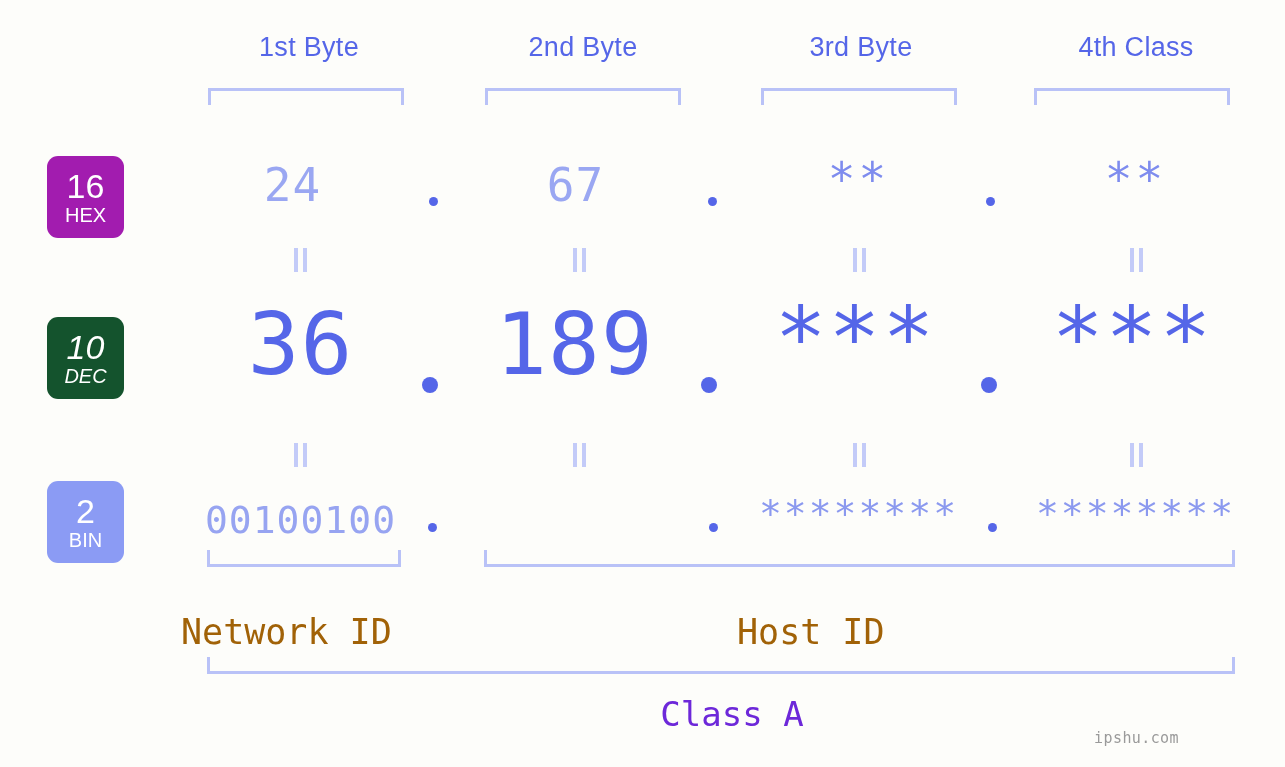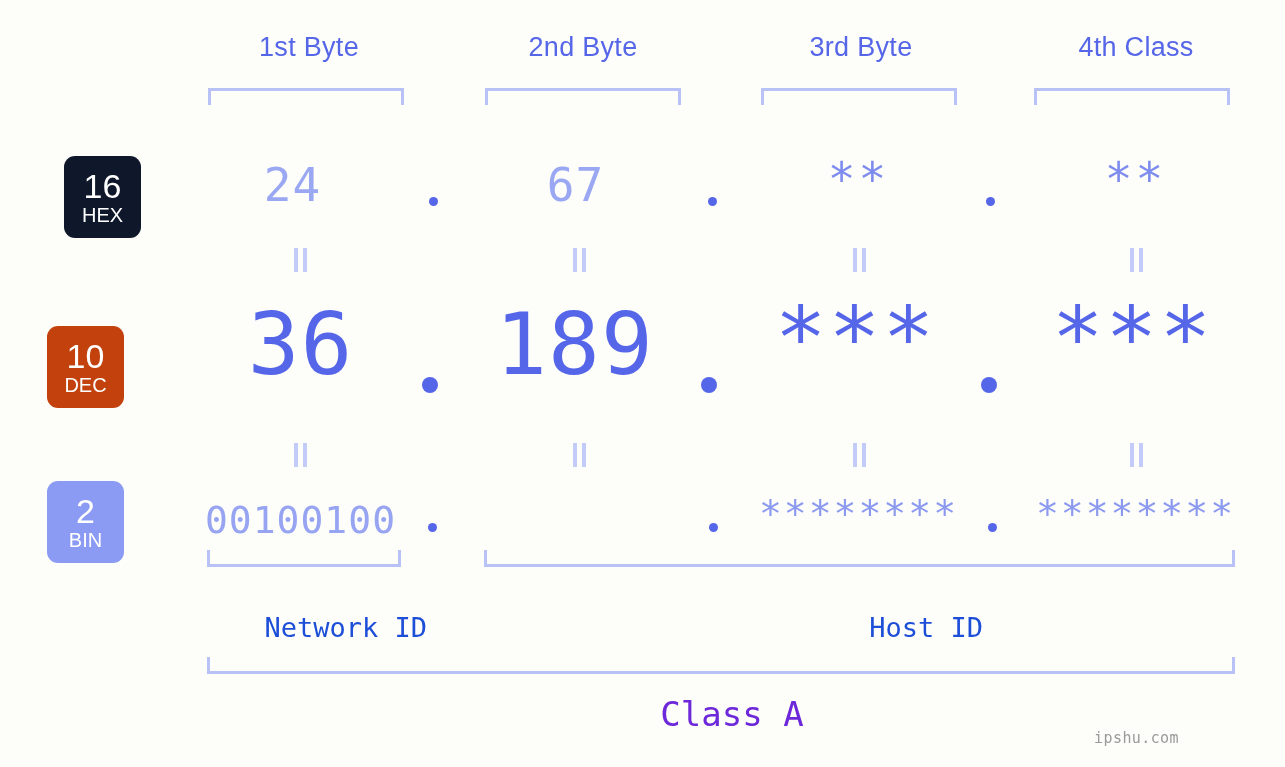--- a/index.html
+++ b/index.html
@@ -176,24 +176,24 @@
     width: 4px;
     height: 24px;
     background: #c3cbf8;
   }
   .eq::before { left: 2px; }
   .eq::after  { left: 11px; }
 
   
   .id-label {
     position: absolute;
-    text-align: right;
-    font-family: "DejaVu Sans Mono", monospace;
-    font-size: 27px;
-    color: #1d4ed8;
+    text-align: left;
+    font-family: "DejaVu Sans Mono", monospace;
+    font-size: 35px;
+    color: #a16207;
     white-space: nowrap;
   }
   .class-label {
     position: absolute;
     text-align: center;
     font-family: "DejaVu Sans Mono", monospace;
     font-size: 34px;
     color: #6d28d9;
     white-space: nowrap;
   }
@@ -215,40 +215,40 @@
   <div class="byte-label" style="left:179px;">1st Byte</div>
   <div class="byte-label" style="left:453px;">2nd Byte</div>
   <div class="byte-label" style="left:731px;">3rd Byte</div>
   <div class="byte-label" style="left:1006px;">4th Class</div>
 
   <div class="bracket" style="left:208px; top:88px; width:196px;"></div>
   <div class="bracket" style="left:485px; top:88px; width:196px;"></div>
   <div class="bracket" style="left:761px; top:88px; width:196px;"></div>
   <div class="bracket" style="left:1034px; top:88px; width:196px;"></div>
 
-  <div class="badge" style="top:156px; background:#0f172a;margin-left:17px;">
+  <div class="badge" style="top:156px; background:#a21caf;">
     <span class="num">16</span>
     <span class="name">HEX</span>
   </div>
 
   <div class="cell hex-val" style="left:170px; top:158px; width:245px;">24</div>
   <div class="cell hex-val" style="left:453px; top:158px; width:245px;">67</div>
   <div class="cell hex-star" style="left:736px; top:152px; width:245px;">**</div>
   <div class="cell hex-star" style="left:1013px; top:152px; width:245px;">**</div>
 
   <div class="dot dot-sm" style="left:429px; top:197px;"></div>
   <div class="dot dot-sm" style="left:708px; top:197px;"></div>
   <div class="dot dot-sm" style="left:986px; top:197px;"></div>
 
   <div class="eq" style="left:292px; top:248px;"></div>
   <div class="eq" style="left:571px; top:248px;"></div>
   <div class="eq" style="left:851px; top:248px;"></div>
   <div class="eq" style="left:1128px; top:248px;"></div>
 
-  <div class="badge" style="top:326px; background:#c2410c;">
+  <div class="badge" style="top:317px; background:#14532d;font-style:italic;">
     <span class="num">10</span>
     <span class="name">DEC</span>
   </div>
 
   <div class="cell dec-val" style="left:178px; top:294px; width:245px;">36</div>
   <div class="cell dec-val" style="left:452px; top:294px; width:245px;">189</div>
   <div class="cell dec-star" style="left:733px; top:288px; width:245px;">***</div>
   <div class="cell dec-star" style="left:1010px; top:288px; width:245px;">***</div>
 
   <div class="dot dot-md" style="left:422px; top:377px;"></div>

